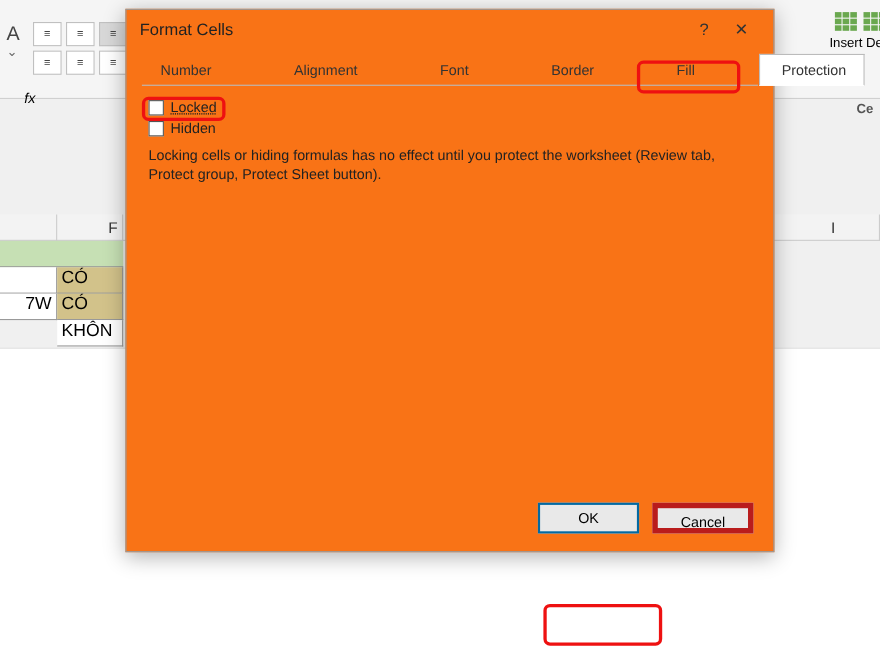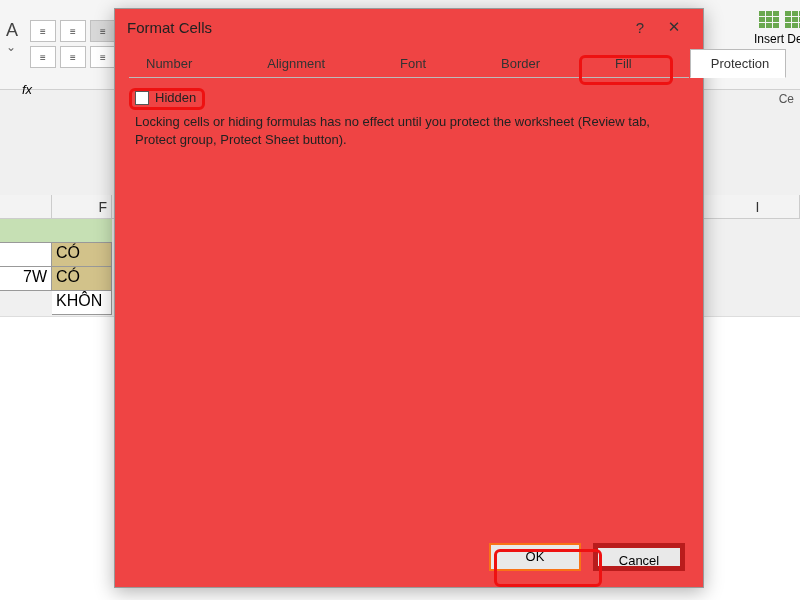--- a/index.html
+++ b/index.html
@@ -30,37 +30,37 @@
     position:absolute; top:195px; left:0; right:0; bottom:0; background:#fff;
   }
   .colhdr { position:absolute; top:195px; left:0; right:0; height:24px; background:#f3f3f3; border-bottom:1px solid #ccc;}
   .colhdr .ch { position:absolute; top:0; height:24px; border-right:1px solid #ccc; text-align:center; font-size:14px; line-height:24px; color:#333;}
   .green-row { position:absolute; left:0; height:24px; background:#c6e0b4; border-bottom:1px solid #999;}
   .cell { position:absolute; height:24px; border-right:1px solid #999; border-bottom:1px solid #999; font-size:16px; padding:1px 4px; background:#fff;}
   .cellg { background:#d2c28a; }
 
   
   .dialog {
-    position:absolute; left:114px; top:8px; width:590px; height:580px;
-    background:#ef4444; border:1px solid #999; box-shadow:0 4px 18px rgba(0,0,0,.3);
+    position:absolute; left:114px; top:8px; width:590px; height:494px;
+    background:#f97316; border:1px solid #999; box-shadow:0 4px 18px rgba(0,0,0,.3);
   }
   .dlg-title { height:36px; display:flex; align-items:center; padding:0 12px; font-size:15px; color:#222;}
   .dlg-title .spacer{flex:1;}
   .dlg-title .tbtn{ width:34px; text-align:center; font-size:15px; color:#333;}
   .tabs { display:flex; padding:0 14px; height:32px; align-items:flex-end; font-size:13px;gap:39px;}
   .tab { padding:6px 16px; color:#333; border:1px solid transparent; border-bottom:none; margin-right:2px;}
   .tab.active { background:#fff; border-color:#bbb; border-bottom:1px solid #fff; position:relative; top:1px;padding-left:20px;}
   .tab-underline{ border-bottom:1px solid #bbb; margin:0 14px;}
   .pane{ padding:12px 20px; font-size:13px; color:#222;}
   .chk-row{ display:flex; align-items:center; gap:6px; margin-bottom:4px;}
   .chk-box{ width:14px; height:14px; border:1px solid #555; background:#fff; display:inline-block;}
   .desc{ margin-top:8px; line-height:1.35; color:#222;}
   .dlg-buttons{ position:absolute; right:18px; bottom:16px; display:flex; gap:12px;}
   .dlg-btn{ width:92px; height:28px; background:#e9e9e9; border:5px solid #b91c1c; font-size:13px; text-align:center; line-height:26px;}
-  .dlg-btn.primary{ border:2px solid #f97316; line-height:24px;}
+  .dlg-btn.primary{ border:2px solid #0369a1; line-height:24px;}
 
   .hl{ position:absolute; border:3px solid #e11; border-radius:6px; pointer-events:none;}
 </style>
 </head>
 <body>
 
 <div class="ribbon-bg"></div>
 <div style="position:absolute; left:6px; top:20px; font-size:18px; color:#444;">A</div>
 <div style="position:absolute; left:6px; top:40px; font-size:12px; color:#666;">⌄</div>
 
@@ -101,21 +101,21 @@
         <span></span>
         <span></span>
         <span></span>
         <span></span>
         <span></span>
         <span></span>
       </div>
     </div>
   <div>De</div>
 </div>
-<div style="position:absolute; right:6px; top:92px; font-size:12px; color:#555;">Ce</div>
+<div style="position:absolute; right:6px; top:92px; font-size:12px; color:#555;font-weight:bold;">Ce</div>
 
 <div class="fx">fx</div>
 
 <div class="colhdr">
   <div class="ch" style="left:0; width:52px;"></div>
   <div class="ch" style="left:52px; width:60px; text-align:right; padding-right:4px;">F</div>
   <div class="ch" style="left:716px; width:84px;">I</div>
 </div>
 <div class="green-row" style="top:219px; width:112px;"></div>
 
@@ -141,20 +141,24 @@
     <div class="tab">Alignment</div>
     <div class="tab">Font</div>
     <div class="tab">Border</div>
     <div class="tab">Fill</div>
     <div class="tab active">Protection</div>
   </div>
   <div class="tab-underline"></div>
   <div class="pane">
     <div class="chk-row">
       <span class="chk-box"></span>
+      <span style="text-decoration:underline dotted;">Locked</span>
+    </div>
+    <div class="chk-row">
+      <span class="chk-box"></span>
       <span>Hidden</span>
     </div>
     <div class="desc">Locking cells or hiding formulas has no effect until you protect the worksheet (Review tab, Protect group, Protect Sheet button).</div>
   </div>
   <div class="dlg-buttons">
     <div class="dlg-btn primary">OK</div>
     <div class="dlg-btn">Cancel</div>
   </div>
 </div>
 

